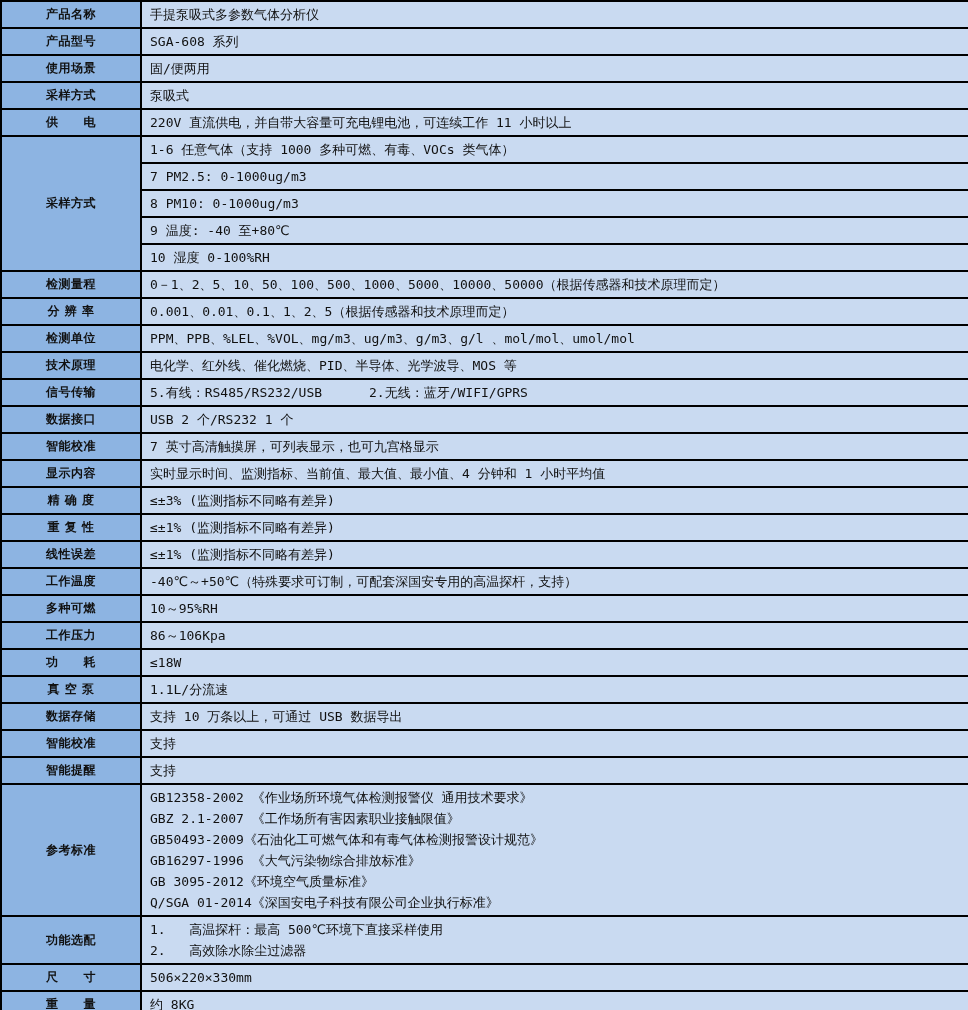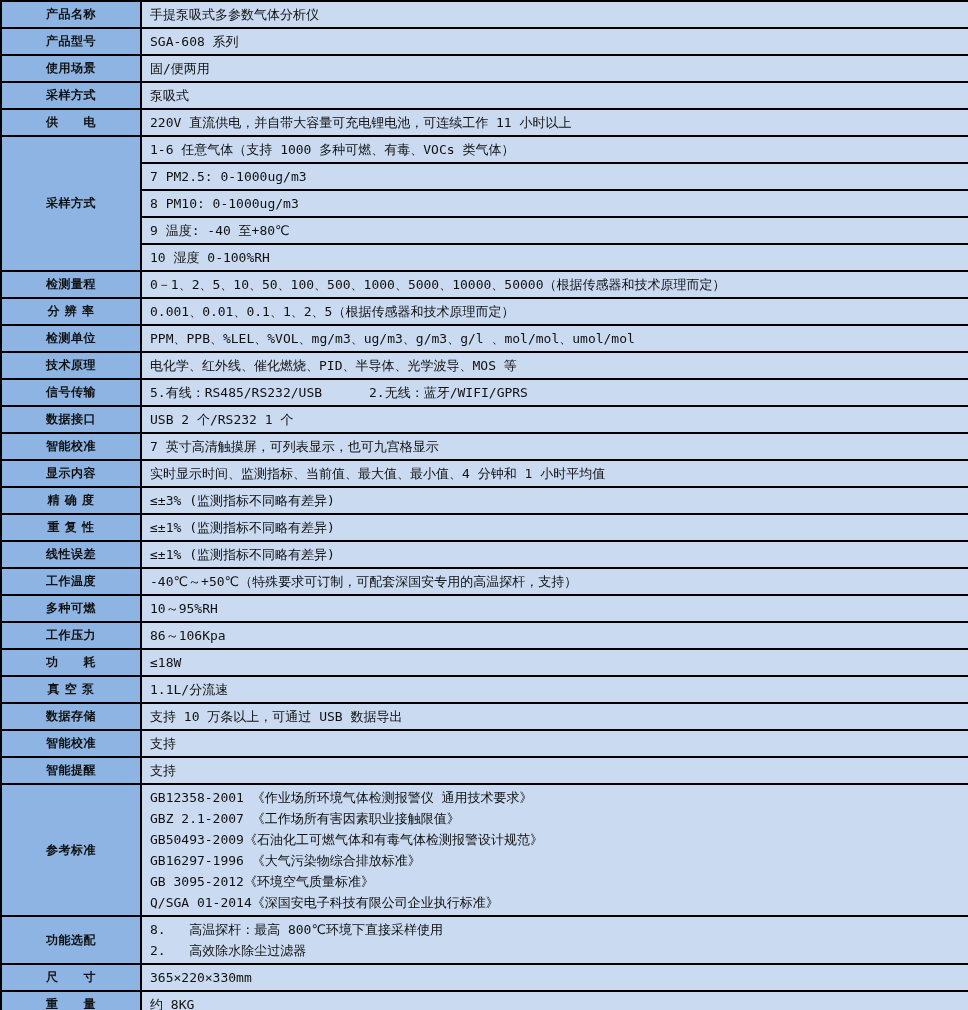--- a/index.html
+++ b/index.html
@@ -219,39 +219,39 @@
       </tr>
       <tr class="row">
         <td class="label-cell">智能提醒</td>
         <td class="value-cell">
           <div class="value-line">支持</div>
         </td>
       </tr>
       <tr>
         <td class="label-cell">参考标准</td>
         <td class="value-cell">
-          <div class="value-line">GB12358-2001 《作业场所环境气体检测报警仪 通用技术要求》</div>
+          <div class="value-line">GB12358-2002 《作业场所环境气体检测报警仪 通用技术要求》</div>
           <div class="value-line">GBZ 2.1-2007 《工作场所有害因素职业接触限值》</div>
           <div class="value-line">GB50493-2009《石油化工可燃气体和有毒气体检测报警设计规范》</div>
           <div class="value-line">GB16297-1996 《大气污染物综合排放标准》</div>
           <div class="value-line">GB 3095-2012《环境空气质量标准》</div>
           <div class="value-line">Q/SGA 01-2014《深国安电子科技有限公司企业执行标准》</div>
         </td>
       </tr>
       <tr>
         <td class="label-cell">功能选配</td>
         <td class="value-cell">
-          <div class="value-line">8.   高温探杆：最高 800℃环境下直接采样使用</div>
+          <div class="value-line">1.   高温探杆：最高 500℃环境下直接采样使用</div>
           <div class="value-line">2.   高效除水除尘过滤器</div>
         </td>
       </tr>
       <tr class="row">
         <td class="label-cell">尺　　寸</td>
         <td class="value-cell">
-          <div class="value-line">365×220×330mm</div>
+          <div class="value-line">506×220×330mm</div>
         </td>
       </tr>
       <tr class="row">
         <td class="label-cell">重　　量</td>
         <td class="value-cell">
           <div class="value-line">约 8KG</div>
         </td>
       </tr>
     </tbody>
 </table>

